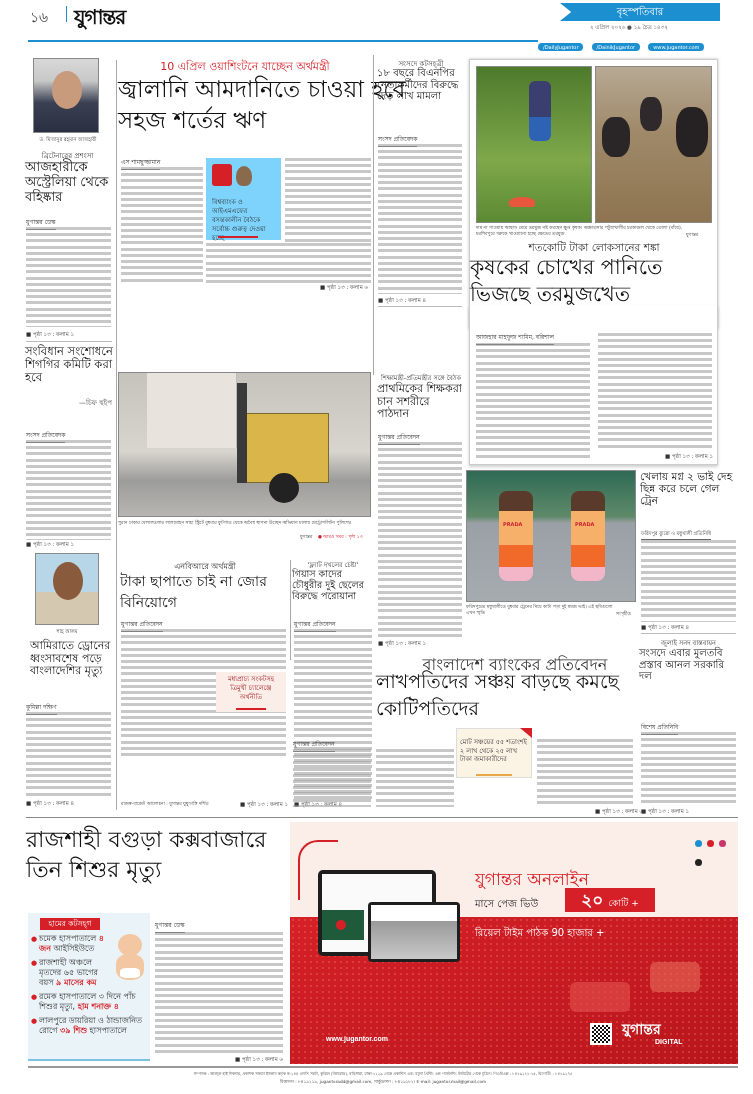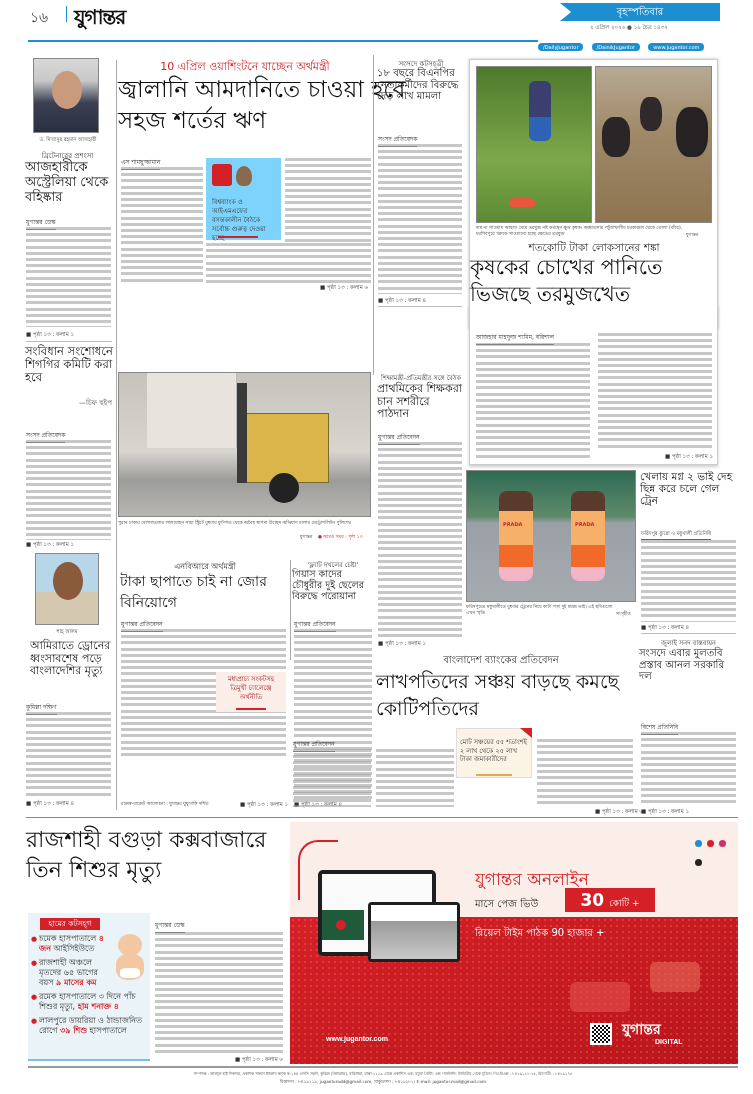--- a/index.html
+++ b/index.html
@@ -184,21 +184,21 @@
 <div class="abs caption" style="left:616px;top:610px;font-size:4.5px;">সংগৃহীত</div>
 
 <div class="abs headline" style="left:640px;top:470px;width:100px;font-size:10.5px;font-weight:normal;">খেলায় মগ্ন ২ ভাই দেহ ছিন্ন করে চলে গেল ট্রেন</div>
 <div class="abs byline" style="left:641px;top:530px;font-size:5px;">ফরিদপুর ব্যুরো ও মধুখালী প্রতিনিধি</div>
 <div class="abs body-text" style="left:641px;top:540px;width:95px;height:82px;">
     <span class="lines"></span>
   </div>
 <div class="abs jump" style="left:641px;top:624px;">■ পৃষ্ঠা ১৩ : কলাম ৪</div>
 <div class="hrule" style="left:641px;top:633px;width:95px;"></div>
 
-<div class="abs kicker" style="left:372px;top:652px;width:258px;font-size:10px;">বাংলাদেশ ব্যাংকের প্রতিবেদন</div>
+<div class="abs kicker" style="left:386px;top:652px;width:258px;font-size:16px;">বাংলাদেশ ব্যাংকের প্রতিবেদন</div>
 <div class="abs headline" style="left:376px;top:668px;width:262px;font-size:19px;font-weight:normal;line-height:27px;">লাখপতিদের সঞ্চয় বাড়ছে কমছে কোটিপতিদের</div>
 <div class="abs byline" style="left:293px;top:739px;">যুগান্তর প্রতিবেদন</div>
 <div class="abs body-text" style="left:293px;top:749px;width:78px;height:58px;">
     <span class="lines"></span>
   </div>
 <div class="abs" style="left:456px;top:728px;width:76px;height:50px;background:#fbf3e4;border:1px solid #ddd;box-shadow:0 1px 2px rgba(0,0,0,.15);clip-path:polygon(0 0,85% 0,100% 18%,100% 100%,0 100%);"></div>
 <div class="abs" style="left:520px;top:728px;width:12px;height:10px;background:#d62027;clip-path:polygon(0 0,100% 0,100% 100%);"></div>
 <div class="abs" style="left:460px;top:738px;width:68px;text-align:left;font-family:'DejaVu Sans',sans-serif;font-size:6.5px;line-height:8.5px;color:#333;">মোট সঞ্চয়ের ৫৫ শতাংশই ২ লাখ থেকে ২৫ লাখ টাকা জমাকারীদের</div>
 <div class="abs" style="left:476px;top:774px;width:36px;height:2px;background:#e8a74a;"></div>
 <div class="abs body-text" style="left:376px;top:749px;width:78px;height:58px;">
@@ -257,21 +257,21 @@
   <div style="position:absolute;left:36px;top:213px;font-family:'Liberation Sans',sans-serif;font-size:7px;font-weight:bold;color:#fff;">www.jugantor.com</div>
   <div style="position:absolute;left:405px;top:10px;">
     <span style="display:inline-block;width:7px;height:7px;border-radius:50%;background:#1b8fd0;"></span>
     <span style="display:inline-block;width:7px;height:7px;border-radius:50%;background:#d62027;"></span>
     <span style="display:inline-block;width:7px;height:7px;border-radius:50%;background:#c8356a;"></span>
     <span style="display:inline-block;width:7px;height:7px;border-radius:50%;background:#222;"></span>
   </div>
   <div style="position:absolute;left:185px;top:44px;font-family:'DejaVu Sans',sans-serif;font-size:17px;color:#d62027;">যুগান্তর অনলাইন</div>
   <div style="position:absolute;left:185px;top:74px;font-family:'DejaVu Sans',sans-serif;font-size:10px;color:#222;">মাসে পেজ ভিউ</div>
   <div style="position:absolute;left:275px;top:66px;width:90px;height:24px;background:#d62027;color:#fff;font-family:'DejaVu Sans',sans-serif;text-align:center;line-height:24px;">
-    <span style="font-size:17px;font-weight:bold;">30</span>
+    <span style="font-size:17px;font-weight:bold;">২০</span>
     <span style="font-size:9px;">কোটি +</span>
   </div>
   <div style="position:absolute;left:185px;top:103px;font-family:'DejaVu Sans',sans-serif;font-size:10px;color:#fff;">রিয়েল টাইম পাঠক 90 হাজার +</div>
   <div style="position:absolute;left:300px;top:201px;width:22px;height:22px;background:repeating-conic-gradient(#111 0 25%,#fff 0 50%) 0 0/4px 4px;border:2px solid #fff;"></div>
   <div style="position:absolute;left:332px;top:196px;font-family:'DejaVu Sans',sans-serif;font-size:14px;font-weight:bold;color:#fff;">যুগান্তর</div>
   <div style="position:absolute;left:365px;top:216px;font-family:'Liberation Sans',sans-serif;font-size:7px;font-weight:bold;color:#fff;">DIGITAL</div>
 </div>
 
 <div class="hrule" style="left:28px;top:1066px;width:710px;height:2px;background:#999;"></div>
 <div class="abs" style="left:28px;top:1071px;width:710px;text-align:center;font-family:'DejaVu Sans',sans-serif;font-size:3.8px;color:#444;white-space:nowrap;overflow:hidden;">সম্পাদক : আবদুল হাই শিকদার, প্রকাশক সালমা ইসলাম কর্তৃক ক-২৪৪ প্রগতি সরণি, কুড়িল (বিশ্বরোড), বারিধারা, ঢাকা-১২২৯ থেকে প্রকাশিত এবং যমুনা প্রিন্টিং এন্ড পাবলিশিং লিমিটেড থেকে মুদ্রিত। পিএবিএক্স : ৮৪১৯২১১-১৫, রিপোর্টিং : ৮৪১৯২৭৩</div>

